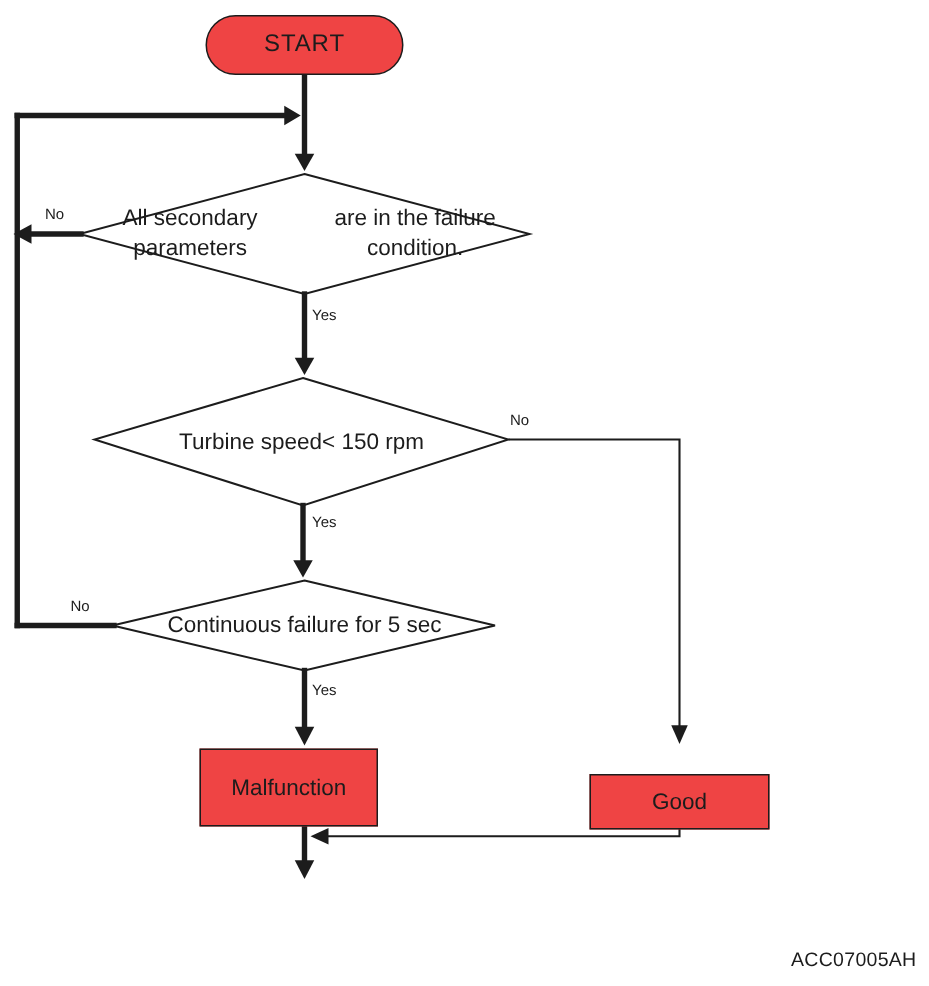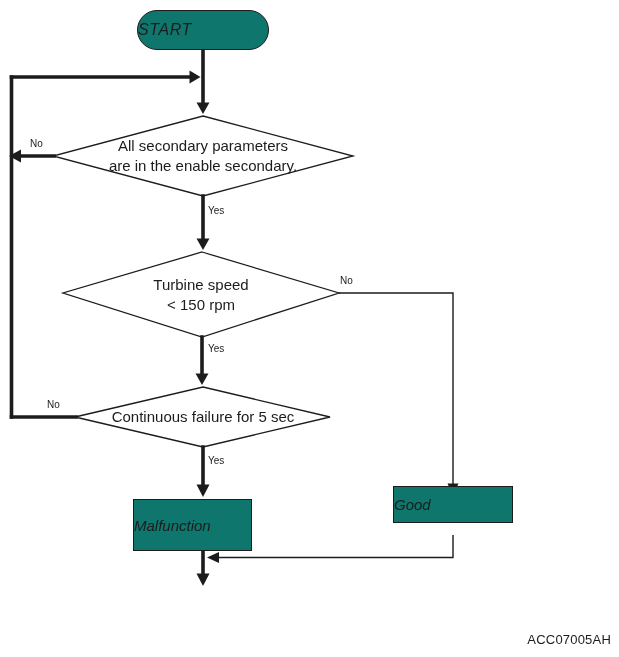--- a/index.html
+++ b/index.html
@@ -5,29 +5,29 @@
   * { margin:0; padding:0; box-sizing:border-box; }
   html,body { background:#ffffff; }
   body { font-family:"Liberation Sans", sans-serif; color:#1c1c1c; }
   .stage { position:relative; width:619px; height:657px; background:#ffffff; overflow:hidden; }
   .layer { position:absolute; left:0; top:0; }
   .shape { fill:#ffffff; stroke:#1c1c1c; stroke-width:1.3; }
   .thick { fill:none; stroke:#1c1c1c; stroke-width:3.6; stroke-linecap:square; }
   .thin  { fill:none; stroke:#1c1c1c; stroke-width:1.4; }
   .ah    { fill:#1c1c1c; stroke:none; }
 
-  .node { position:absolute; display:flex; align-items:center; 
-          border:1.4px solid #1c1c1c; background:#0f766e; font-size:15px;font-style:italic; }
+  .node { position:absolute; display:flex; align-items:center; justify-content:center;
+          border:1.4px solid #1c1c1c; background:#ef4444; font-size:15px; }
   .terminator { border-radius:21px; font-size:16px; letter-spacing:0.6px; border-width:1.5px; }
   #start-node       { left:137px; top:10px;  width:132px; height:40px; }
   #end-node         { left:138px; top:588px; width:129px; height:40px; }
   #malfunction-node { left:133px; top:499px; width:119px; height:52px; }
-  #good-node        { left:393px; top:486px; width:120px; height:37px; }
+  #good-node        { left:393px; top:516px; width:120px; height:37px; }
 
-  .dtext { position:absolute; display:flex; flex-direction:column; align-items:center;
+  .dtext { position:absolute; display:flex; align-items:center;
            justify-content:center; font-size:15px; line-height:20px; text-align:center; }
   #d1-text { left:53px; top:116px; width:300px; height:80px; }
   #d2-text { left:63px; top:252px; width:276px; height:85px; }
   #d3-text { left:75px; top:387px; width:256px; height:60px; }
 
   .elabel { position:absolute; font-size:10px; line-height:17px; white-space:nowrap; }
   #label-no-1  { left:30px;  top:135px; }
   #label-yes-1 { left:208px; top:202px; }
   #label-no-2  { left:340px; top:272px; }
   #label-yes-2 { left:208px; top:340px; }
@@ -83,21 +83,21 @@
     <span>Malfunction</span>
   </div>
 
   <div class="node" id="good-node">
     <span>Good</span>
   </div>
 
 
   <div class="dtext" id="d1-text">
     <div>All secondary parameters</div>
-    <div>are in the enable secondary.</div>
+    <div>are in the failure condition.</div>
   </div>
   <div class="dtext" id="d2-text">
     <div>Turbine speed</div>
     <div>&lt; 150 rpm</div>
   </div>
   <div class="dtext" id="d3-text">
     <div>Continuous failure for 5 sec</div>
   </div>
 
   <span class="elabel" id="label-no-1">No</span>

